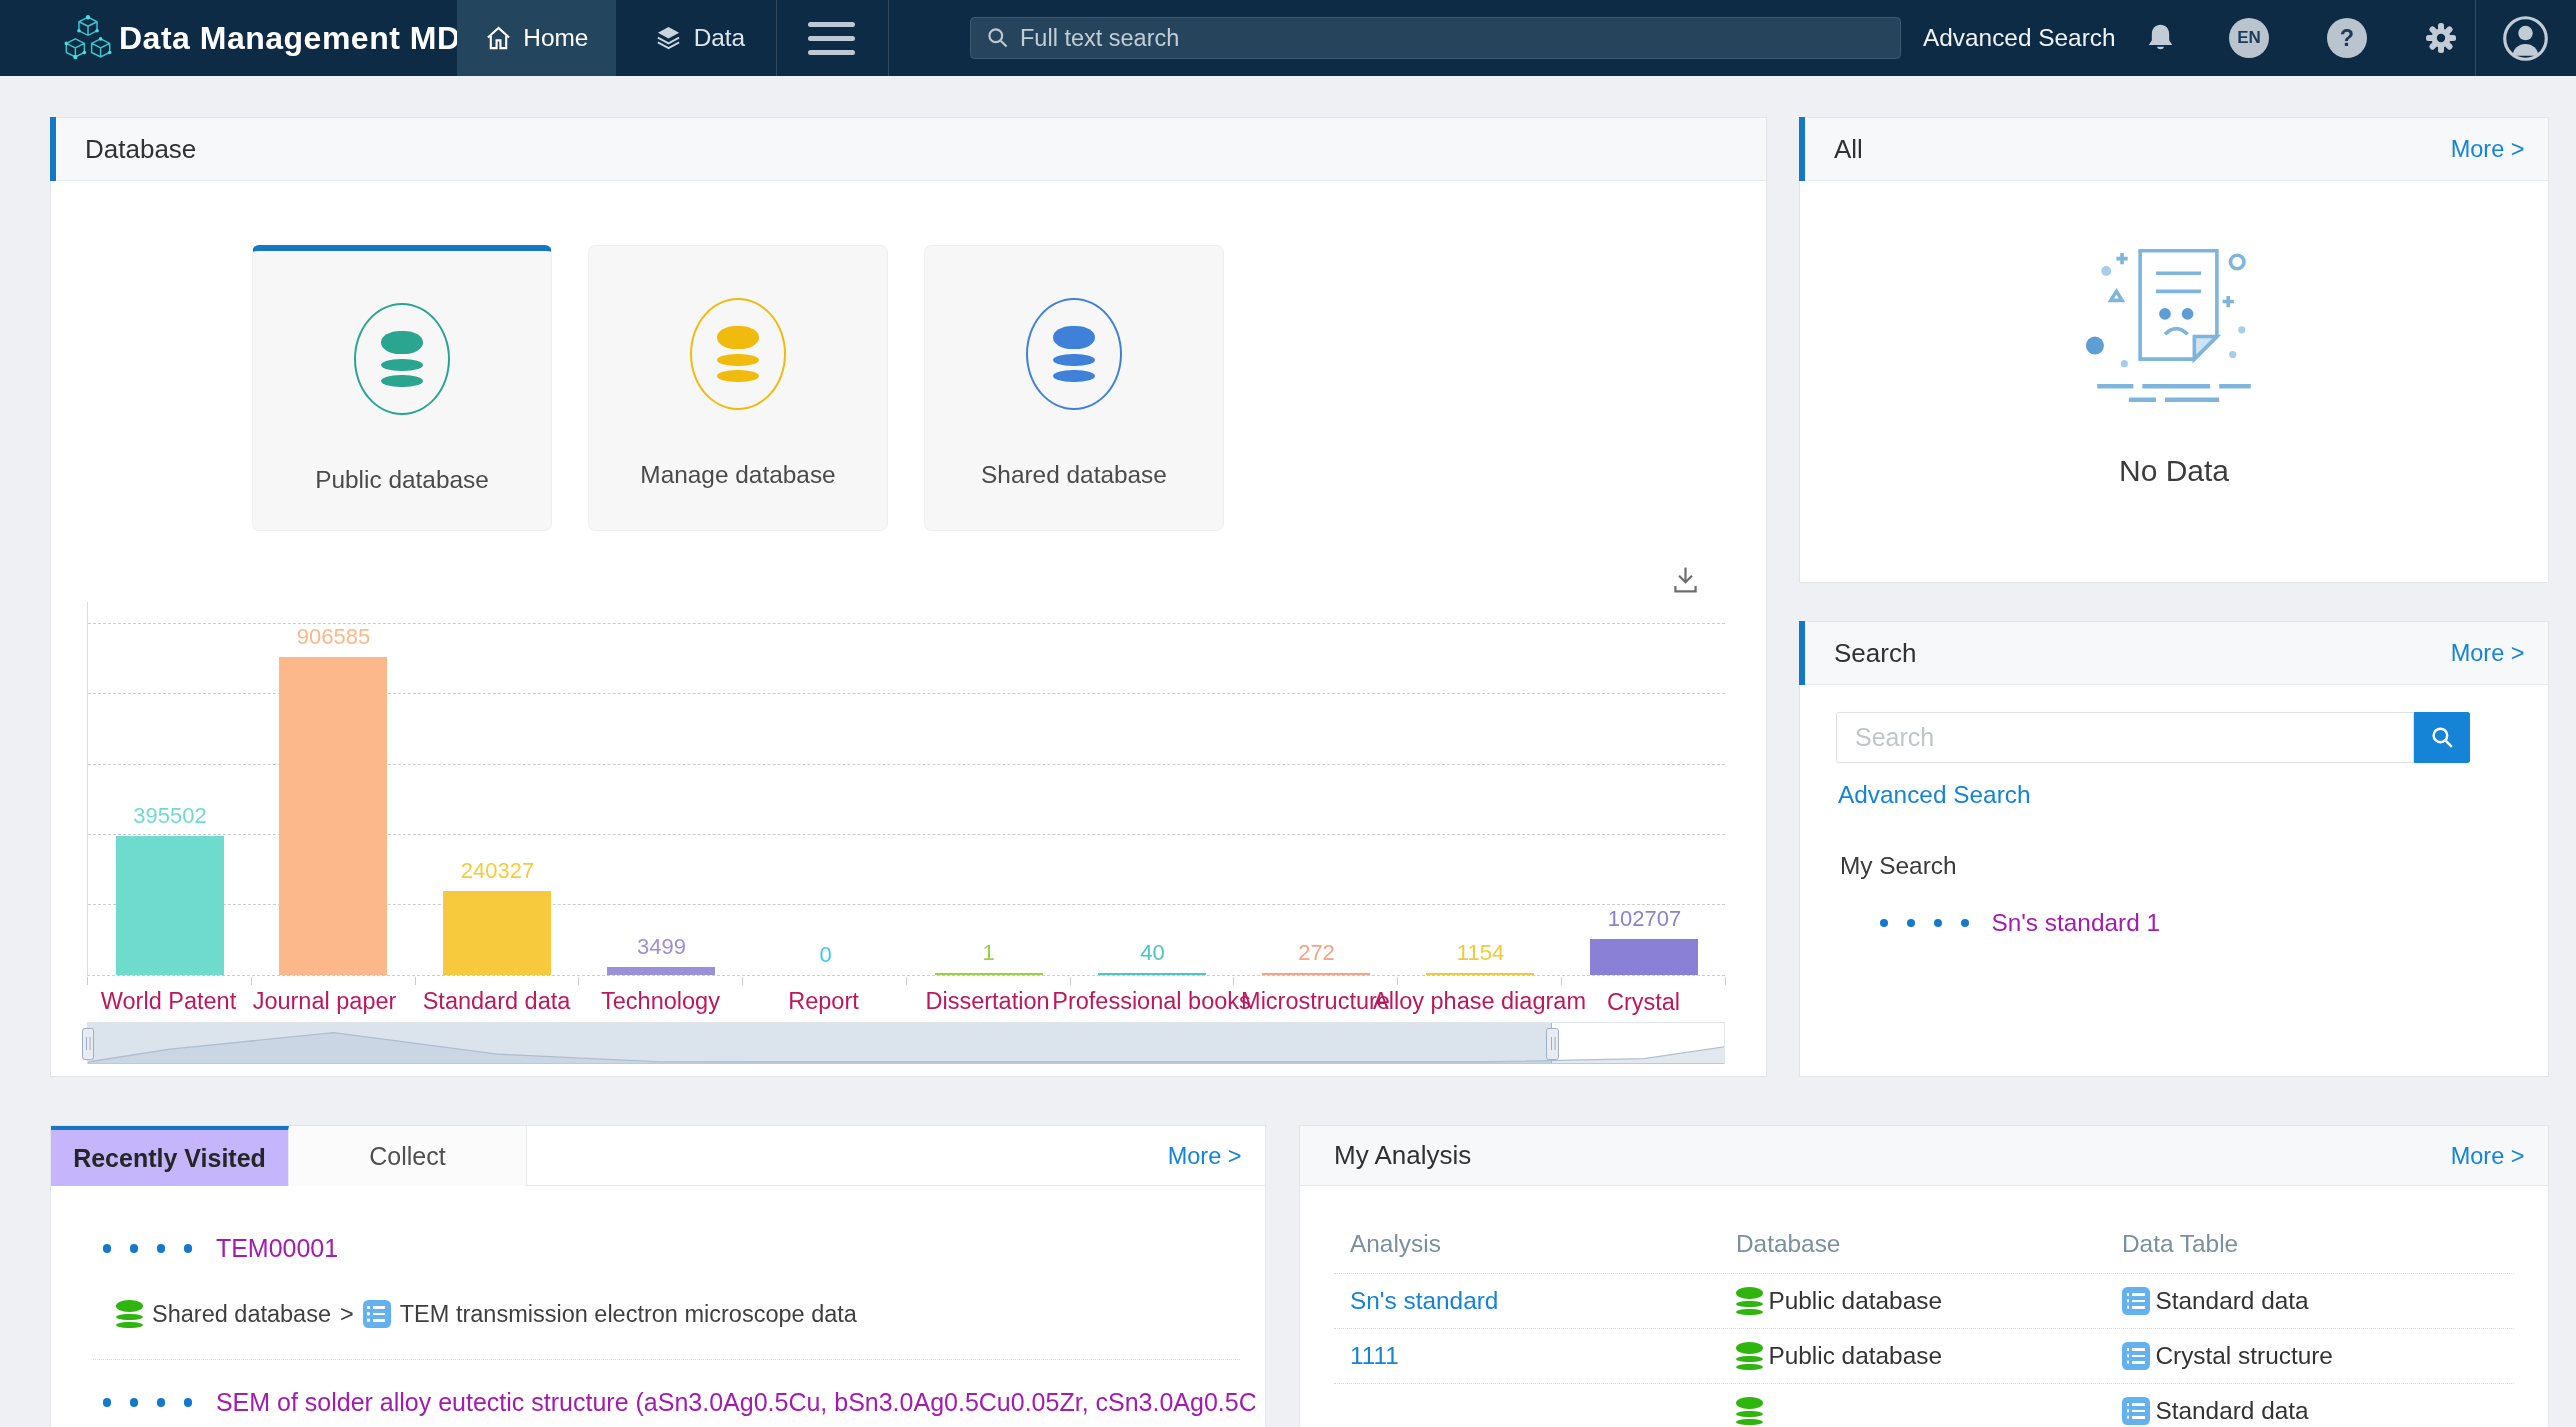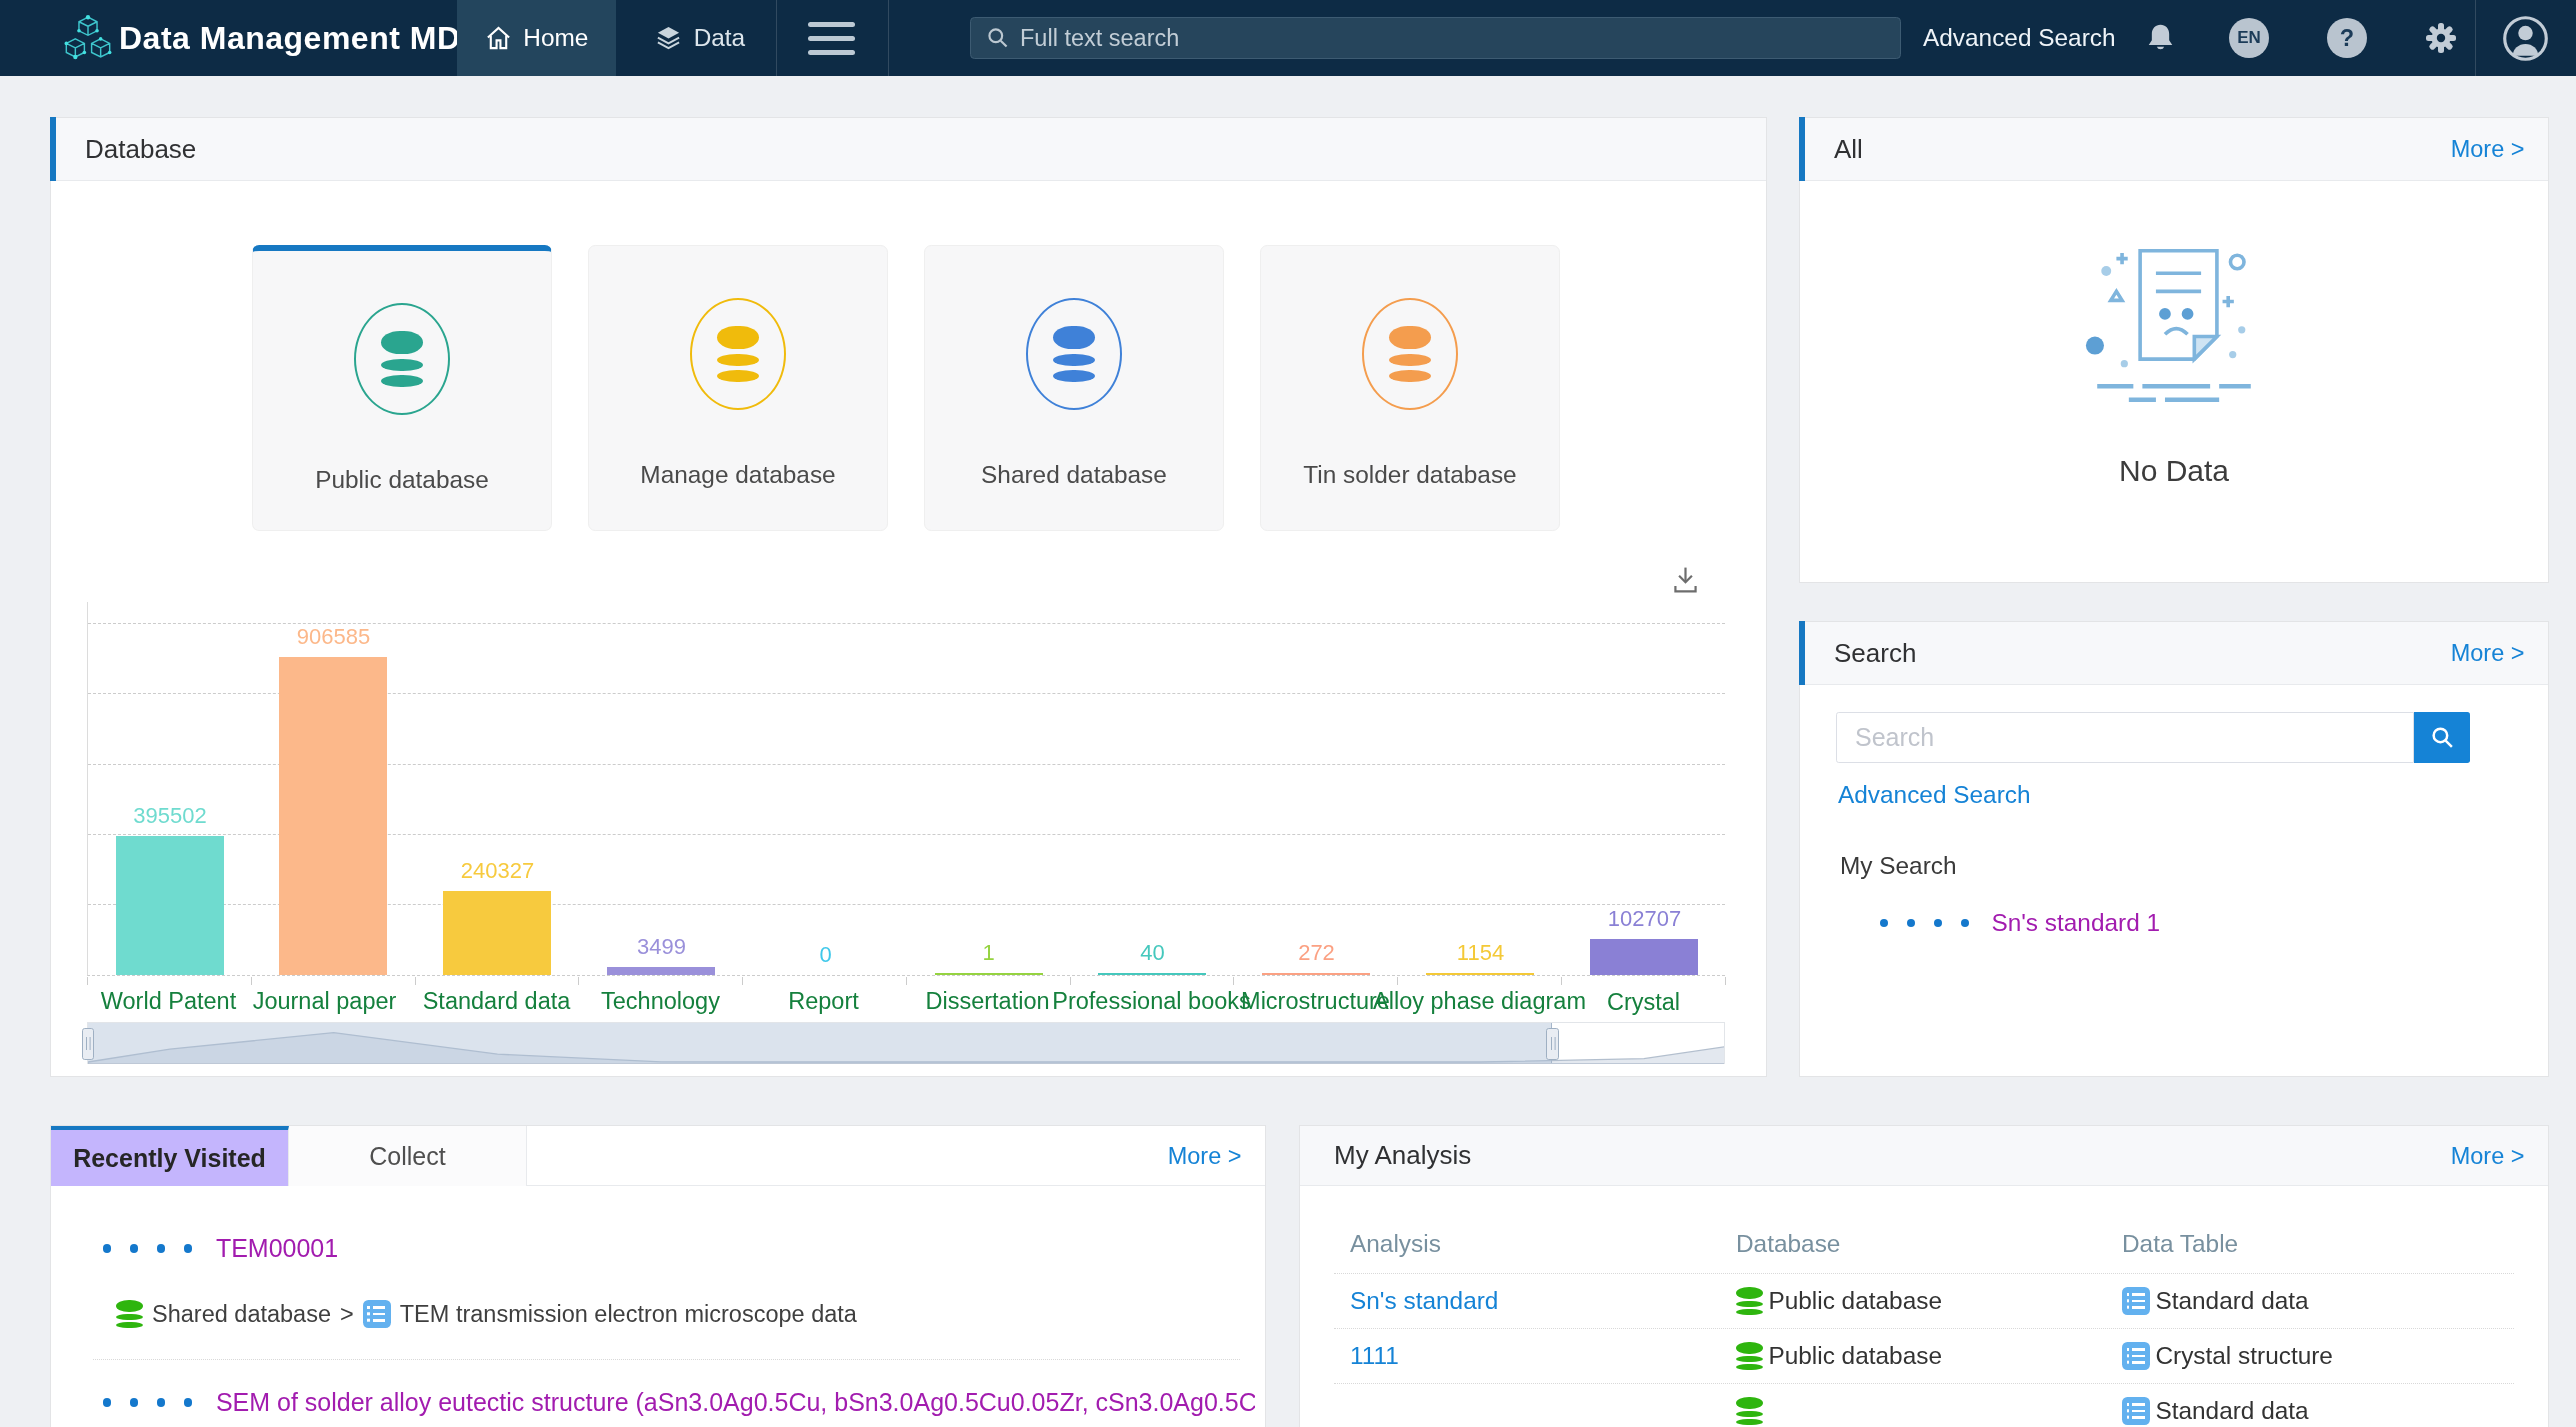--- a/index.html
+++ b/index.html
@@ -46,21 +46,21 @@
 #download-icon{position:absolute;left:1618px;top:445px;cursor:pointer}
 
 
 #chart-plot{position:absolute;left:36px;top:484px;width:1638px;height:374px;border-left:0.9px solid #dcdcdc;border-bottom:0.9px dashed #ccc}
 .gridline{position:absolute;left:0;width:100%;border-top:0.9px dashed #ccc}
 .bar{position:absolute;bottom:0}
 .val-label{position:absolute;width:163px;text-align:center;font-size:22px}
 #chart-axis{position:absolute;left:36px;top:859px;width:1638px;height:9px}
 .tick{position:absolute;top:0;width:0.9px;height:8.1px;background:#ccc}
 #chart-cats{position:absolute;left:36px;top:870px;width:1638px;height:72px}
-.cat-label{position:absolute;width:271px;text-align:center;font-size:23.5px;color:#15803d;white-space:nowrap}
+.cat-label{position:absolute;width:271px;text-align:center;font-size:23.5px;color:#be185d;white-space:nowrap}
 .cat-label.wrap{width:145px;white-space:normal;line-height:1.25}
 
 .datazoom{position:absolute;left:36px;top:904px;width:1638px;height:42px;background:#fff;border:0.9px solid #e2e5e9}
 .datazoom svg{position:absolute;left:0;top:0}
 .dz-sel{position:absolute;left:0;top:0;height:100%;background:rgba(170,188,211,.42);border-right:0.9px solid #a5b6ca}
 .dz-handle{position:absolute;top:4.5px;width:12.7px;height:32px;background:#e9edf3;border:0.9px solid #9fb0c3;border-radius:2.7px;cursor:ew-resize}
 .dz-handle:before{content:"";position:absolute;left:3.6px;top:8.1px;width:0.9px;height:13.6px;background:#9fb0c3;box-shadow:3.6px 0 0 #9fb0c3}
 
 
 #all-panel{left:1799px;top:117px;width:750px;height:466px}
@@ -219,28 +219,20 @@
         </div>
         <div class="db-label">Manage database</div>
       </div>
       <div class="db-type">
         <div class="db-ring" style="border-color: rgb(63, 129, 216);">
           <i style="background: rgb(63, 129, 216);"></i>
           <i style="background: rgb(63, 129, 216);"></i>
           <i style="background: rgb(63, 129, 216);"></i>
         </div>
         <div class="db-label">Shared database</div>
-      </div>
-      <div class="db-type">
-        <div class="db-ring" style="border-color: rgb(244, 157, 78);">
-          <i style="background: rgb(244, 157, 78);"></i>
-          <i style="background: rgb(244, 157, 78);"></i>
-          <i style="background: rgb(244, 157, 78);"></i>
-        </div>
-        <div class="db-label">Tin solder database</div>
       </div>
     </div>
 
   <svg id="download-icon" width="33" height="33" viewBox="0 0 36 36" fill="none" stroke="#6d6d6d" stroke-width="2.4">
       <path d="M18 5 v15"></path>
       <path d="M11 14 l7 7 l7 -7"></path>
       <path d="M7 25 v6 h22 v-6"></path>
     </svg>
 
   <div id="chart-plot">

